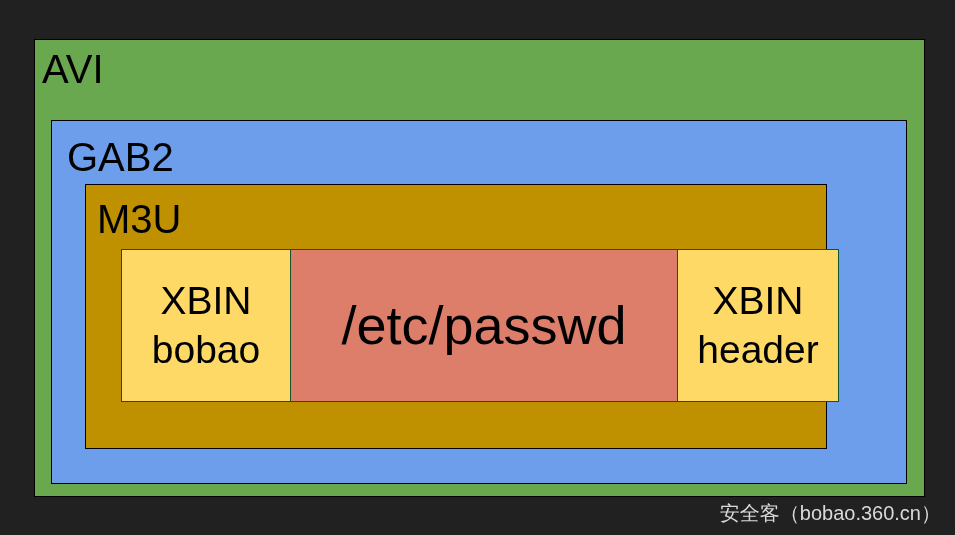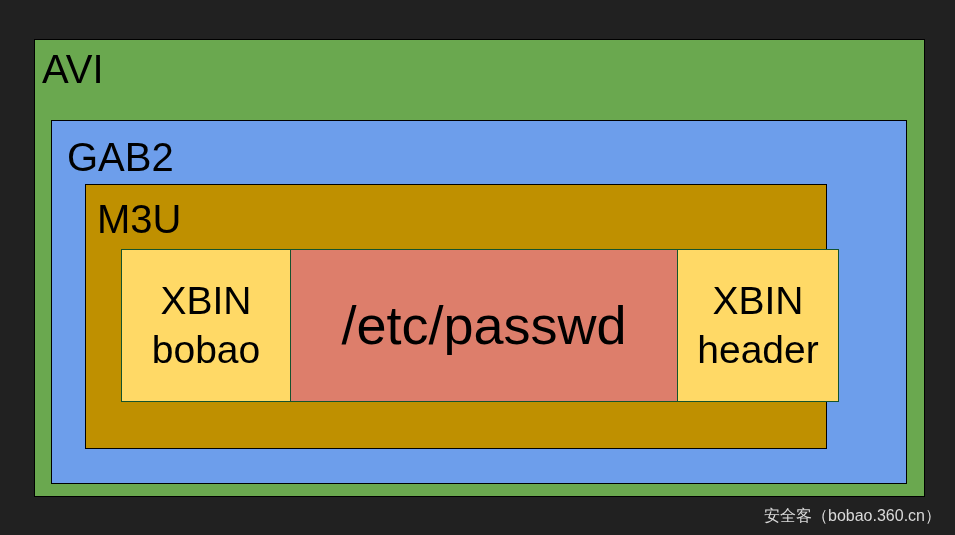--- a/index.html
+++ b/index.html
@@ -85,21 +85,21 @@
   .payload-text {
     font-size: 54px;
     line-height: 1.1;
     white-space: nowrap;
     text-align: right;
   }
   .watermark {
     position: absolute;
     right: 14px;
     bottom: 10px;
-    font-size: 16px;
+    font-size: 20px;
     line-height: 1.2;
     color: #d9d9d9;
   }
 </style>
 </head>
 <body>
 
 <div class="stage" style="background-color: rgb(33, 33, 33);">
 
   <div class="box avi-box" style="background-color: rgb(106, 168, 79);">

